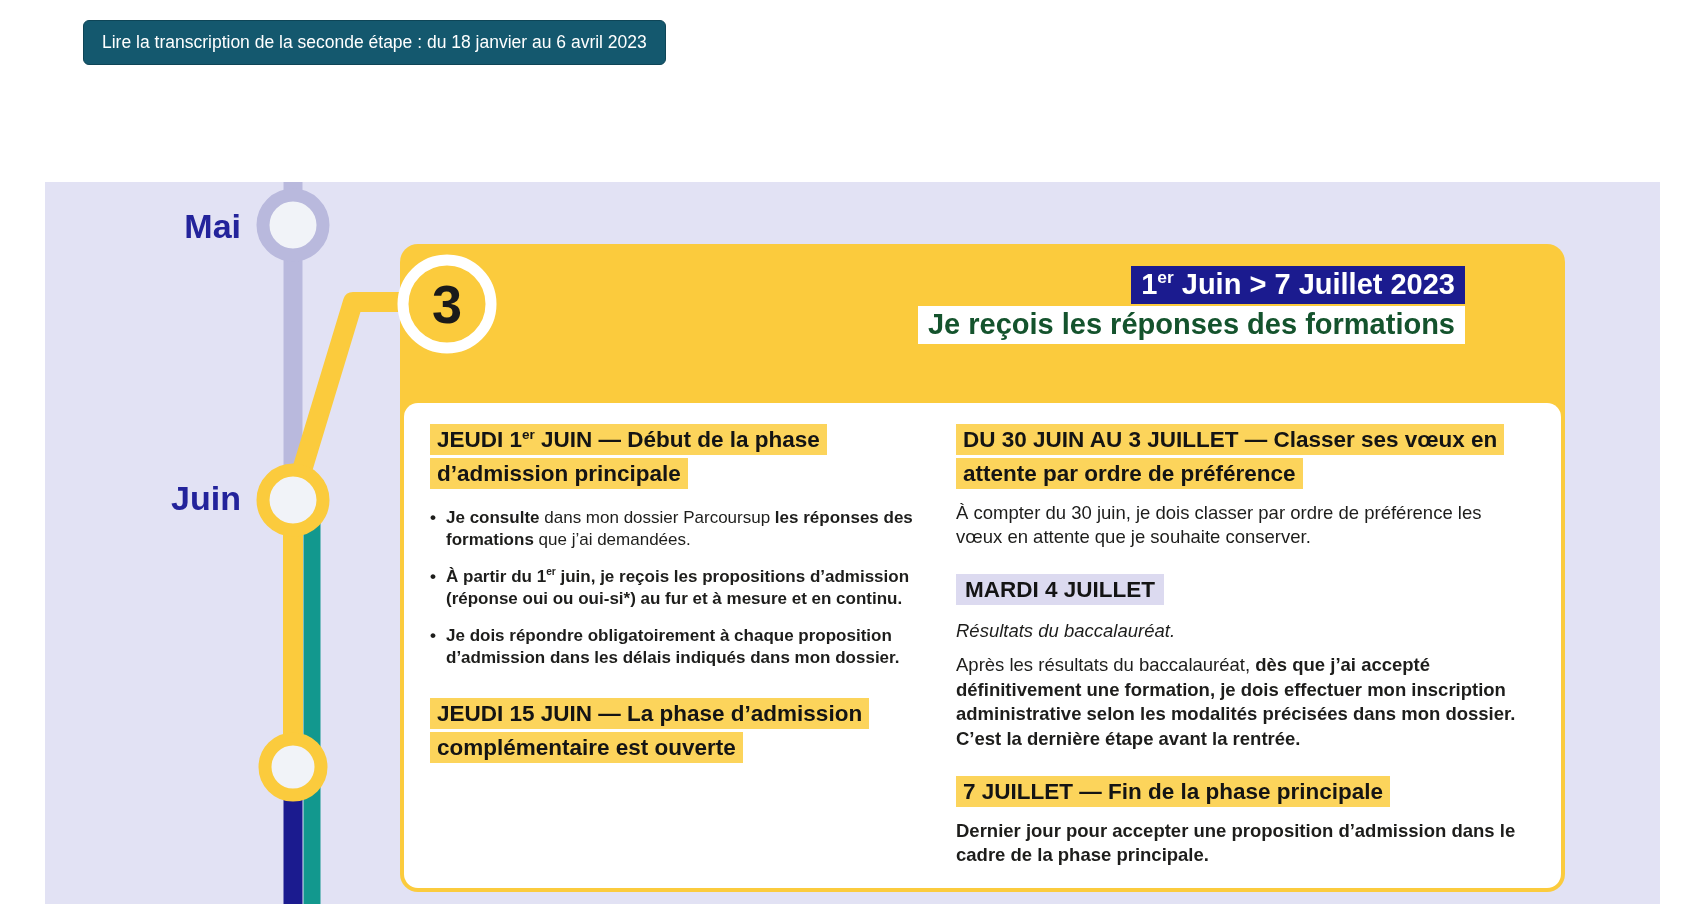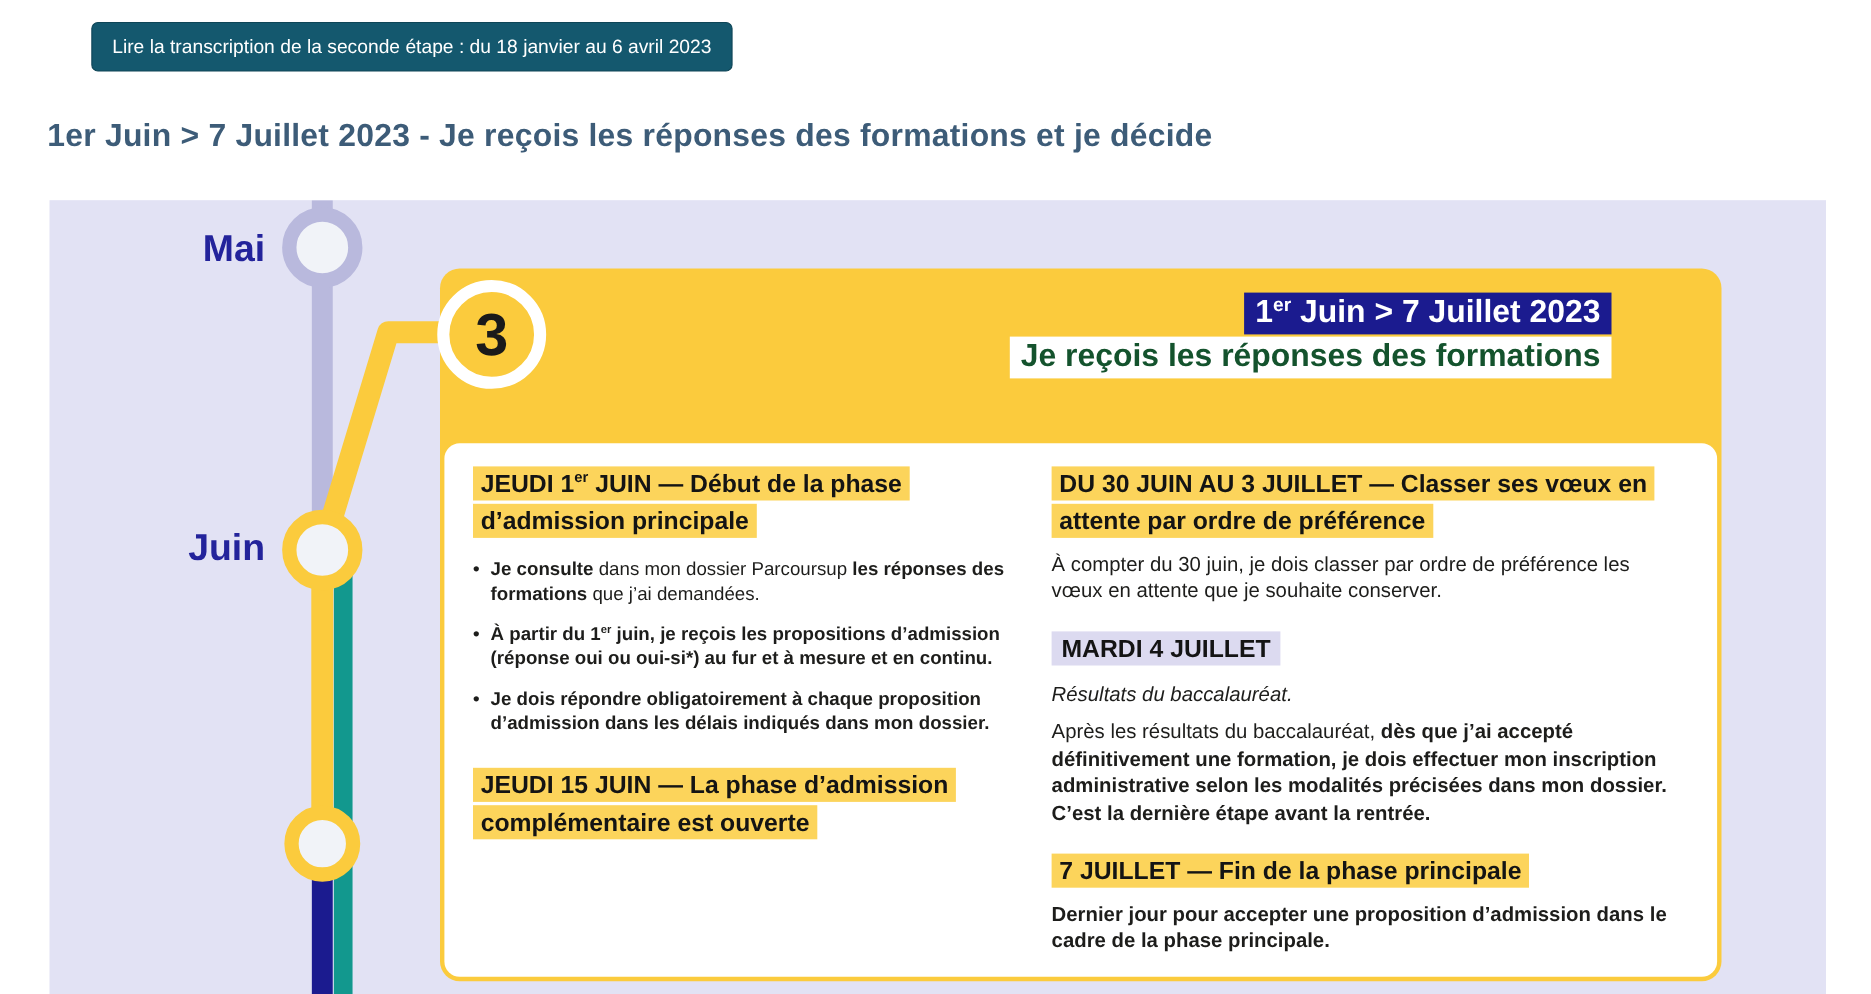--- a/index.html
+++ b/index.html
@@ -96,21 +96,20 @@
 
   sup{ font-size:60%; line-height:0; }
 </style>
 </head>
 <body>
 
 <div class="screen">
 
   <button class="transcript-btn">Lire la transcription de la seconde étape : du 18 janvier au 6 avril 2023</button>
 
-  <h1 class="page-title">1er Juin &gt; 7 Juillet 2023 - Je reçois les réponses des formations et je décide</h1>
 
   <div class="panel">
 
     <div class="month-label month-mai">Mai</div>
     <div class="month-label month-juin">Juin</div>
 
     <div class="card">
       <div class="card-title">
         <div class="t-line">
           <span class="title-chip chip-navy"><span>1</span><sup>er</sup><span> Juin &gt; 7 Juillet 2023</span></span>

